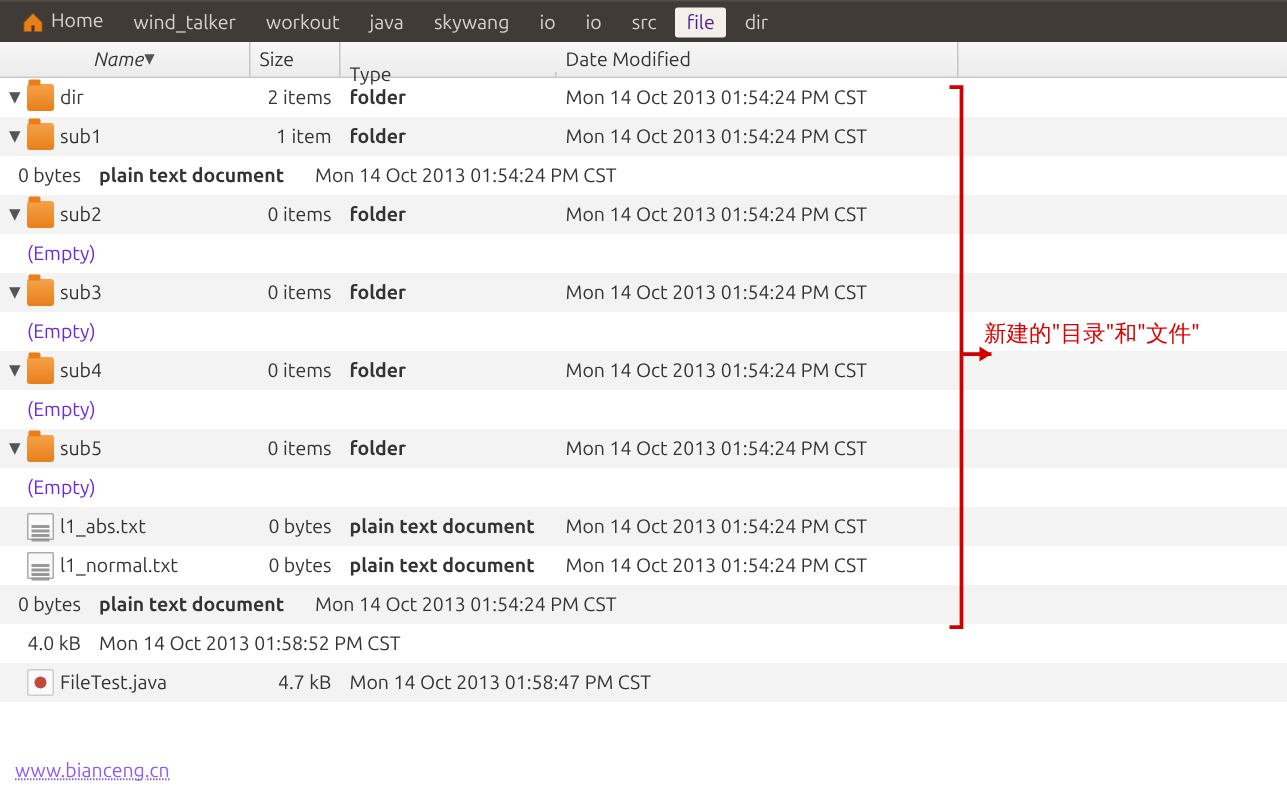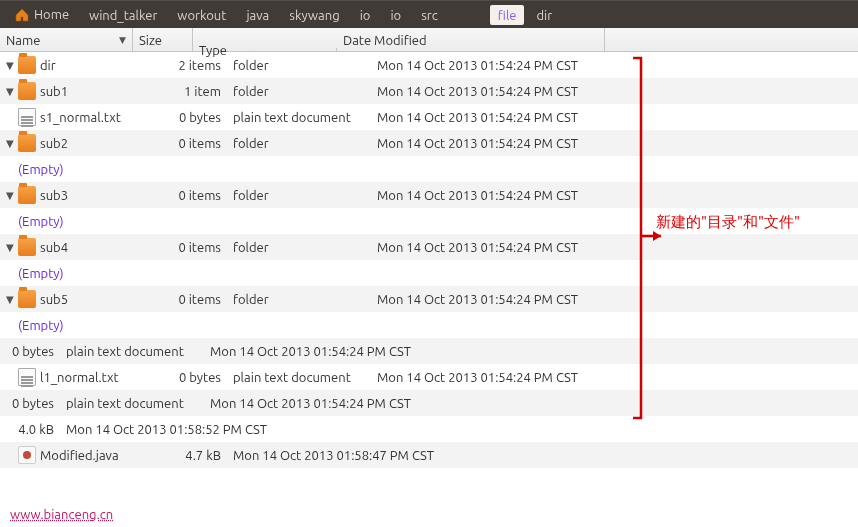--- a/index.html
+++ b/index.html
@@ -2,59 +2,59 @@
 <html><head>
 <meta charset="utf-8">
 <style>
   * { margin: 0; padding: 0; box-sizing: border-box; }
   body { font-family: "Ubuntu", "DejaVu Sans", sans-serif; font-size: 13px; 
          width: 858px; height: 527px; background: #fff; position: relative; overflow: hidden; }
 
   .breadcrumb { height: 28px; background: #403b37; display: flex; align-items: center;
                 padding: 0 6px; gap: 4px; border-top:1px solid #554e48; }
   .breadcrumb .crumb { color: #d9d3cf; padding: 3px 8px; font-size: 13px; cursor: pointer;}
-  .breadcrumb .crumb.active { background: #f5f0eb; color: #8b5cf6; border-radius: 2px; margin-left: 40px; }
+  .breadcrumb .crumb.active { background: #f5f0eb; color: #4c1d95; border-radius: 2px; }
   .bc-home { display: inline-flex; align-items:center; gap:4px; }
   .bc-home svg { vertical-align: middle; }
 
   .headers { display:flex; height:24px; border-bottom:1px solid #c6c6c6; 
              background:linear-gradient(#f7f7f7,#ececec); font-size:13px; color:#333; }
   .headers > div { display:flex; align-items:center; padding-left:6px; border-right:1px solid #c6c6c6; }
-  .col-name   { width:133px; justify-content:space-between; padding-right:6px;}
+  .col-name   { width:167px; justify-content:center; padding-right:6px;font-style:italic;}
   .col-size   { width:60px; }
   .col-type   { width:144px;margin-top:20px; }
   .col-mod    { width:268px; }
   .col-name .tri { font-size:9px; color:#555; }
 
   .filepanel { position:relative; }
   .row { display:flex; height:26px; align-items:center; font-size:13px; color:#333; }
   .row:nth-child(even){ background:#f3f3f3; }
   .row .c-name { width:167px; display:flex; align-items:center; padding-left:6px; }
   .row .c-size { width:60px;  display:flex; align-items:center; justify-content:flex-end; padding-right:6px;}
-  .row .c-type { width:144px; display:flex; align-items:center; padding-left:6px;}
+  .row .c-type { width:144px; display:flex; align-items:center; padding-left:6px;font-weight:bold;}
   .row .c-mod  { width:268px; display:flex; align-items:center; padding-left:6px;}
   .indent-0 { padding-left:6px; }
   .indent-1 { padding-left:22px; }
   .indent-2 { padding-left:38px; }
   .twisty { width:10px; display:inline-block; font-size:10px; color:#555; margin-right:2px; }
   .twisty-ph { width:12px; display:inline-block; }
   .ico { width:18px; height:18px; display:inline-flex; margin-right:4px; align-items:center; justify-content:center;}
   .ico-folder { background: linear-gradient(#f6a24a,#e77f1a); border-radius:2px; position:relative;}
   .ico-folder::before{content:"";position:absolute;top:-3px;left:1px;width:8px;height:4px;background:#e77f1a;border-radius:1px 1px 0 0;}
   .ico-text { background:#fafafa; border:1px solid #aaa; border-radius:1px; }
   .ico-text::after{content:"";display:block;width:70%;height:2px;background:#999;box-shadow:0 3px 0 #999,0 6px 0 #999,0 9px 0 #999;margin:3px auto;}
   .ico-java { background:#fafafa; border:1px solid #ccc; border-radius:2px; display:flex;align-items:center;justify-content:center;}
   .ico-java::after{content:"";width:8px;height:8px;border-radius:50%;background:#c24a3a;}
   .empty-text{color:#6d28d9;}
 
   .annot { position:absolute; pointer-events:none; }
   .annot-bracket { left:631px; top:56px; }
   .annot-label { position:absolute; left:656px; top:213px; color:#d00; font-size:15px; font-weight:normal; white-space:nowrap; }
 
-  .footer-link { position:absolute; left:10px; bottom:6px; color:#be185d; font-size:13px; text-decoration:underline dotted; }
+  .footer-link { position:absolute; left:10px; bottom:6px; color:#8b5cf6; font-size:13px; text-decoration:underline dotted; }
 </style>
 </head>
 <body>
 
 <div class="breadcrumb">
   <span class="crumb bc-home">
     <span>
       <svg width="16" height="14" viewBox="0 0 16 14">
           <path d="M2 7 L8 1 L14 7 L14 13 L9 13 L9 9 L7 9 L7 13 L2 13 Z" fill="#e77f1a" stroke="#a6560f" stroke-width="0.6"></path>
         </svg>
@@ -103,106 +103,106 @@
       <div class="c-name indent-1">
         <span class="twisty">▼</span>
         <span class="ico ico-folder"></span>
         <span>sub1</span>
       </div>
       <div class="c-size">1 item</div>
       <div class="c-type">folder</div>
       <div class="c-mod">Mon 14 Oct 2013 01:54:24 PM CST</div>
     </div>
     <div class="row">
-      <div class="c-name indent-2">
+      <div class="c-size">0 bytes</div>
+      <div class="c-type">plain text document</div>
+      <div class="c-mod">Mon 14 Oct 2013 01:54:24 PM CST</div>
+    </div>
+    <div class="row">
+      <div class="c-name indent-1">
+        <span class="twisty">▼</span>
+        <span class="ico ico-folder"></span>
+        <span>sub2</span>
+      </div>
+      <div class="c-size">0 items</div>
+      <div class="c-type">folder</div>
+      <div class="c-mod">Mon 14 Oct 2013 01:54:24 PM CST</div>
+    </div>
+    <div class="row">
+      <div class="c-name indent-2">
+        <span class="twisty-ph"></span>
+        <span class="empty-text">(Empty)</span>
+      </div>
+      <div class="c-size"></div>
+      <div class="c-type"></div>
+      <div class="c-mod"></div>
+    </div>
+    <div class="row">
+      <div class="c-name indent-1">
+        <span class="twisty">▼</span>
+        <span class="ico ico-folder"></span>
+        <span>sub3</span>
+      </div>
+      <div class="c-size">0 items</div>
+      <div class="c-type">folder</div>
+      <div class="c-mod">Mon 14 Oct 2013 01:54:24 PM CST</div>
+    </div>
+    <div class="row">
+      <div class="c-name indent-2">
+        <span class="twisty-ph"></span>
+        <span class="empty-text">(Empty)</span>
+      </div>
+      <div class="c-size"></div>
+      <div class="c-type"></div>
+      <div class="c-mod"></div>
+    </div>
+    <div class="row">
+      <div class="c-name indent-1">
+        <span class="twisty">▼</span>
+        <span class="ico ico-folder"></span>
+        <span>sub4</span>
+      </div>
+      <div class="c-size">0 items</div>
+      <div class="c-type">folder</div>
+      <div class="c-mod">Mon 14 Oct 2013 01:54:24 PM CST</div>
+    </div>
+    <div class="row">
+      <div class="c-name indent-2">
+        <span class="twisty-ph"></span>
+        <span class="empty-text">(Empty)</span>
+      </div>
+      <div class="c-size"></div>
+      <div class="c-type"></div>
+      <div class="c-mod"></div>
+    </div>
+    <div class="row">
+      <div class="c-name indent-1">
+        <span class="twisty">▼</span>
+        <span class="ico ico-folder"></span>
+        <span>sub5</span>
+      </div>
+      <div class="c-size">0 items</div>
+      <div class="c-type">folder</div>
+      <div class="c-mod">Mon 14 Oct 2013 01:54:24 PM CST</div>
+    </div>
+    <div class="row">
+      <div class="c-name indent-2">
+        <span class="twisty-ph"></span>
+        <span class="empty-text">(Empty)</span>
+      </div>
+      <div class="c-size"></div>
+      <div class="c-type"></div>
+      <div class="c-mod"></div>
+    </div>
+    <div class="row">
+      <div class="c-name indent-1">
         <span class="twisty-ph"></span>
         <span class="ico ico-text"></span>
-        <span>s1_normal.txt</span>
-      </div>
-      <div class="c-size">0 bytes</div>
-      <div class="c-type">plain text document</div>
-      <div class="c-mod">Mon 14 Oct 2013 01:54:24 PM CST</div>
-    </div>
-    <div class="row">
-      <div class="c-name indent-1">
-        <span class="twisty">▼</span>
-        <span class="ico ico-folder"></span>
-        <span>sub2</span>
-      </div>
-      <div class="c-size">0 items</div>
-      <div class="c-type">folder</div>
-      <div class="c-mod">Mon 14 Oct 2013 01:54:24 PM CST</div>
-    </div>
-    <div class="row">
-      <div class="c-name indent-2">
-        <span class="twisty-ph"></span>
-        <span class="empty-text">(Empty)</span>
-      </div>
-      <div class="c-size"></div>
-      <div class="c-type"></div>
-      <div class="c-mod"></div>
-    </div>
-    <div class="row">
-      <div class="c-name indent-1">
-        <span class="twisty">▼</span>
-        <span class="ico ico-folder"></span>
-        <span>sub3</span>
-      </div>
-      <div class="c-size">0 items</div>
-      <div class="c-type">folder</div>
-      <div class="c-mod">Mon 14 Oct 2013 01:54:24 PM CST</div>
-    </div>
-    <div class="row">
-      <div class="c-name indent-2">
-        <span class="twisty-ph"></span>
-        <span class="empty-text">(Empty)</span>
-      </div>
-      <div class="c-size"></div>
-      <div class="c-type"></div>
-      <div class="c-mod"></div>
-    </div>
-    <div class="row">
-      <div class="c-name indent-1">
-        <span class="twisty">▼</span>
-        <span class="ico ico-folder"></span>
-        <span>sub4</span>
-      </div>
-      <div class="c-size">0 items</div>
-      <div class="c-type">folder</div>
-      <div class="c-mod">Mon 14 Oct 2013 01:54:24 PM CST</div>
-    </div>
-    <div class="row">
-      <div class="c-name indent-2">
-        <span class="twisty-ph"></span>
-        <span class="empty-text">(Empty)</span>
-      </div>
-      <div class="c-size"></div>
-      <div class="c-type"></div>
-      <div class="c-mod"></div>
-    </div>
-    <div class="row">
-      <div class="c-name indent-1">
-        <span class="twisty">▼</span>
-        <span class="ico ico-folder"></span>
-        <span>sub5</span>
-      </div>
-      <div class="c-size">0 items</div>
-      <div class="c-type">folder</div>
-      <div class="c-mod">Mon 14 Oct 2013 01:54:24 PM CST</div>
-    </div>
-    <div class="row">
-      <div class="c-name indent-2">
-        <span class="twisty-ph"></span>
-        <span class="empty-text">(Empty)</span>
-      </div>
-      <div class="c-size"></div>
-      <div class="c-type"></div>
-      <div class="c-mod"></div>
-    </div>
-    <div class="row">
+        <span>l1_abs.txt</span>
+      </div>
       <div class="c-size">0 bytes</div>
       <div class="c-type">plain text document</div>
       <div class="c-mod">Mon 14 Oct 2013 01:54:24 PM CST</div>
     </div>
     <div class="row">
       <div class="c-name indent-1">
         <span class="twisty-ph"></span>
         <span class="ico ico-text"></span>
         <span>l1_normal.txt</span>
       </div>
@@ -216,21 +216,21 @@
       <div class="c-mod">Mon 14 Oct 2013 01:54:24 PM CST</div>
     </div>
     <div class="row">
       <div class="c-size">4.0 kB</div>
       <div class="c-mod">Mon 14 Oct 2013 01:58:52 PM CST</div>
     </div>
     <div class="row">
       <div class="c-name indent-0">
         <span class="twisty-ph"></span>
         <span class="ico ico-java"></span>
-        <span>Modified.java</span>
+        <span>FileTest.java</span>
       </div>
       <div class="c-size">4.7 kB</div>
       <div class="c-mod">Mon 14 Oct 2013 01:58:47 PM CST</div>
     </div>
   </div>
 
 <div class="annot annot-bracket">
   <svg width="40" height="368">
     <path d="M2 2 L10 2 L10 180 L30 180 M10 180 L10 362 L2 362" stroke="#d00000" stroke-width="2.5" fill="none"></path>
     <path d="M30 180 L22 175 L22 185 Z" fill="#d00000"></path>

